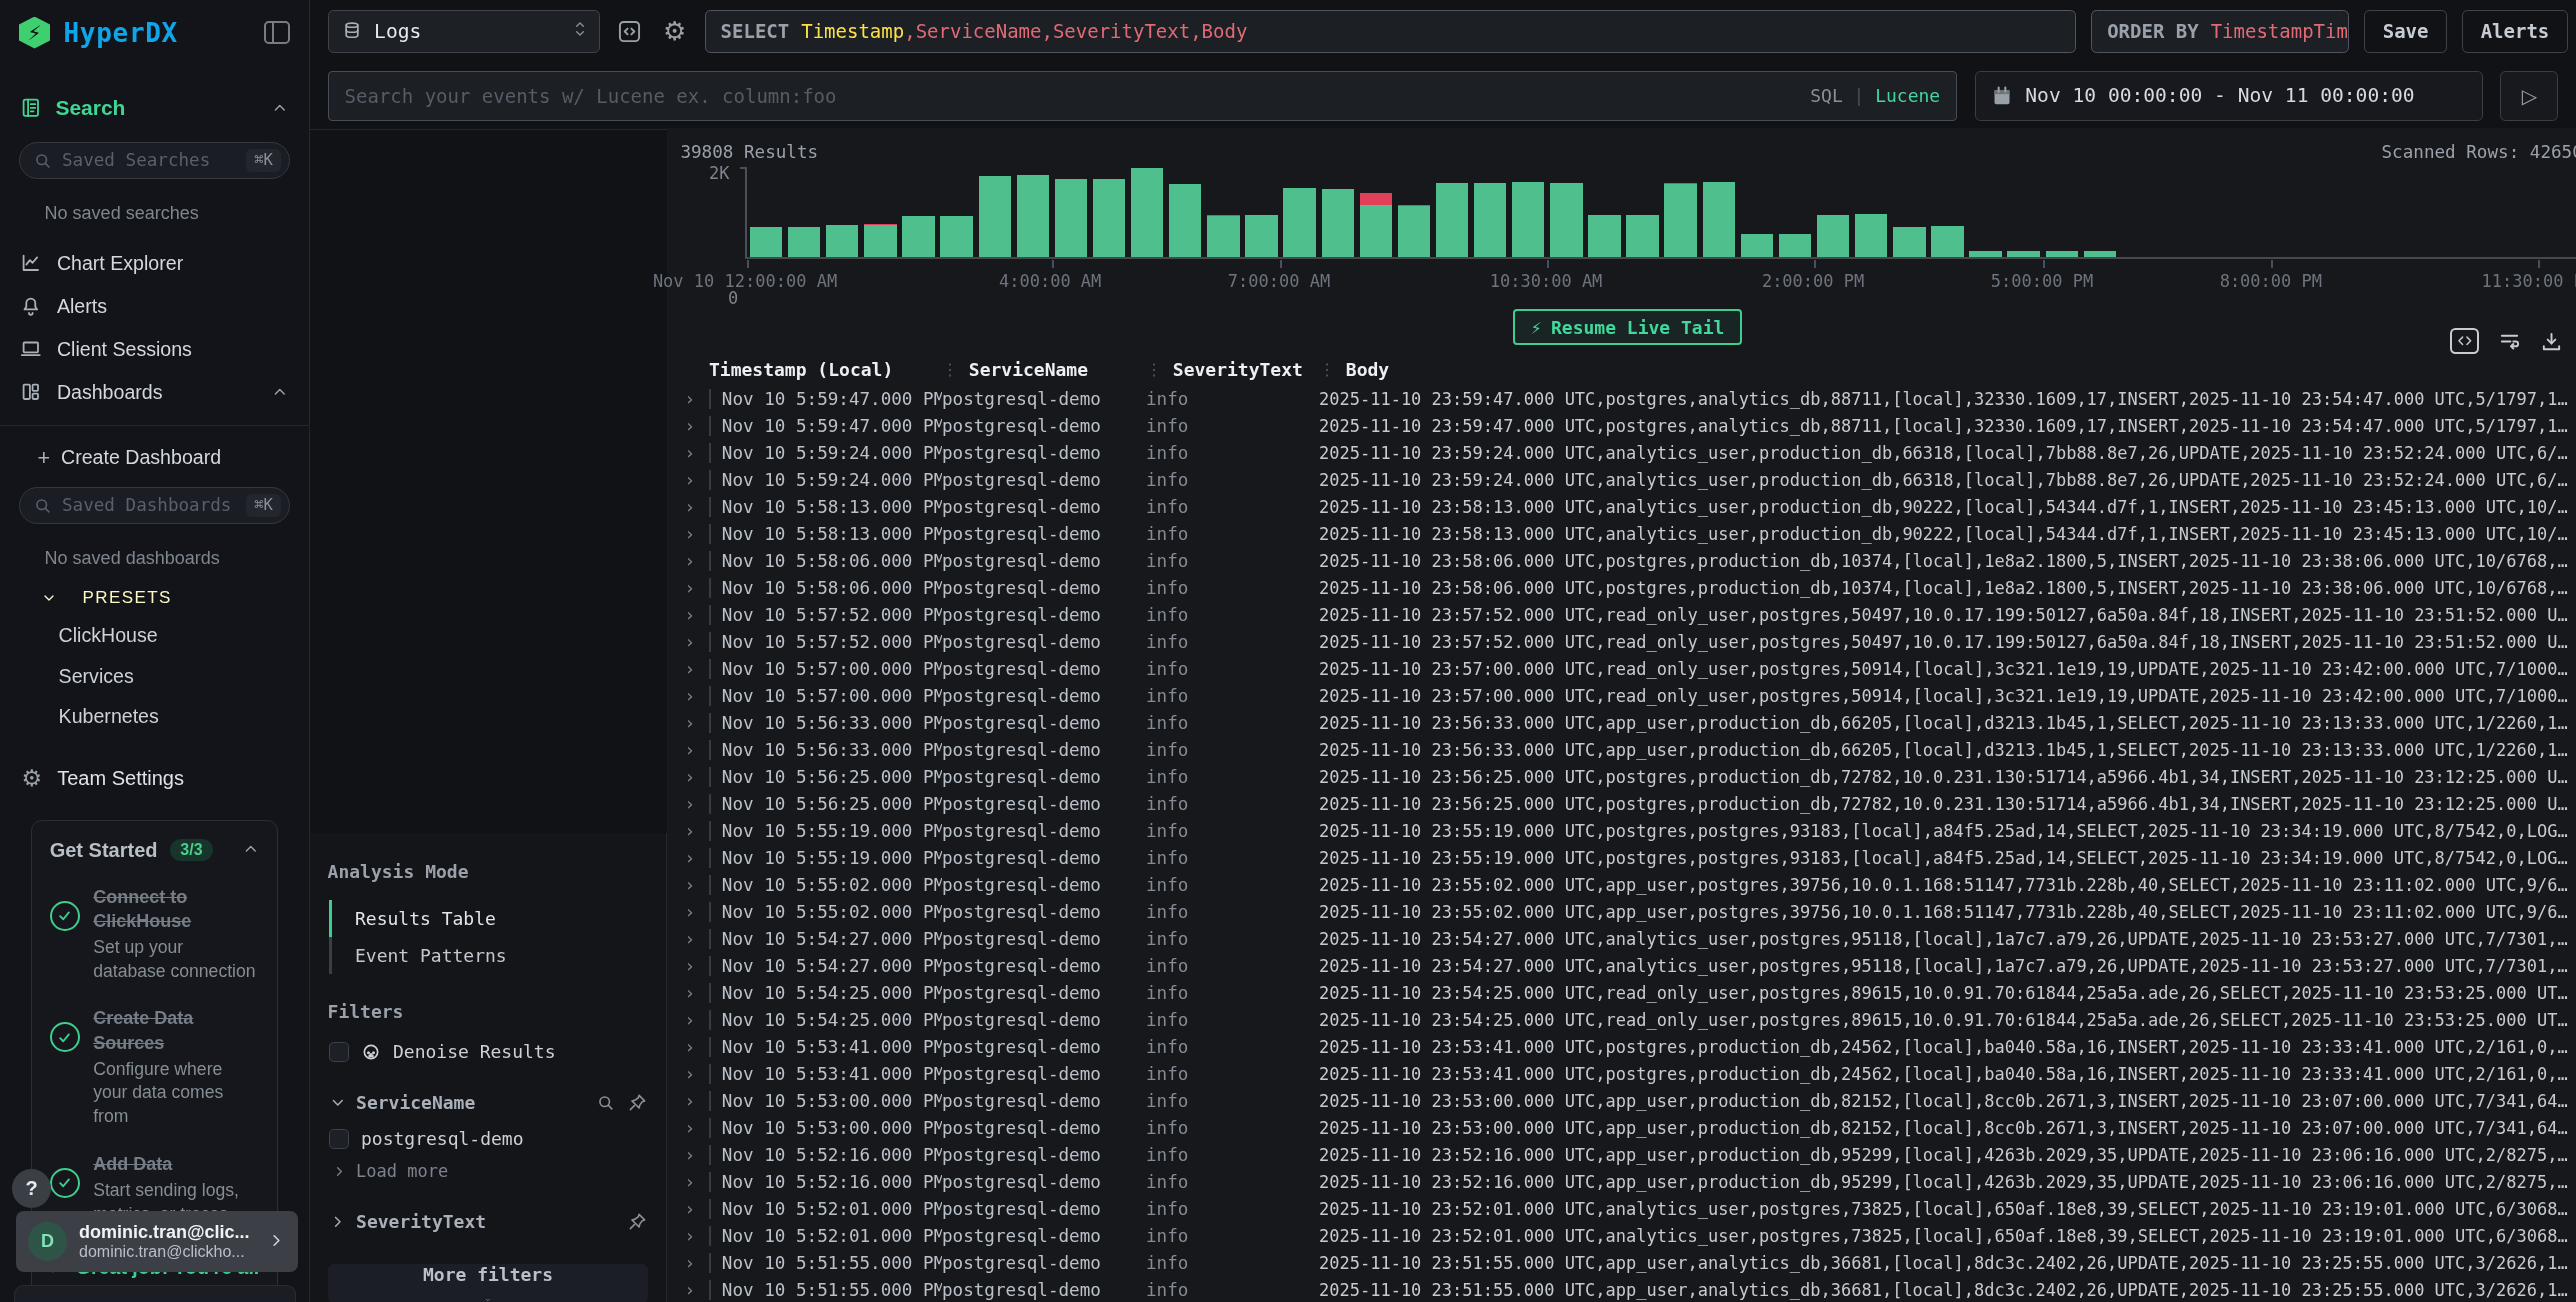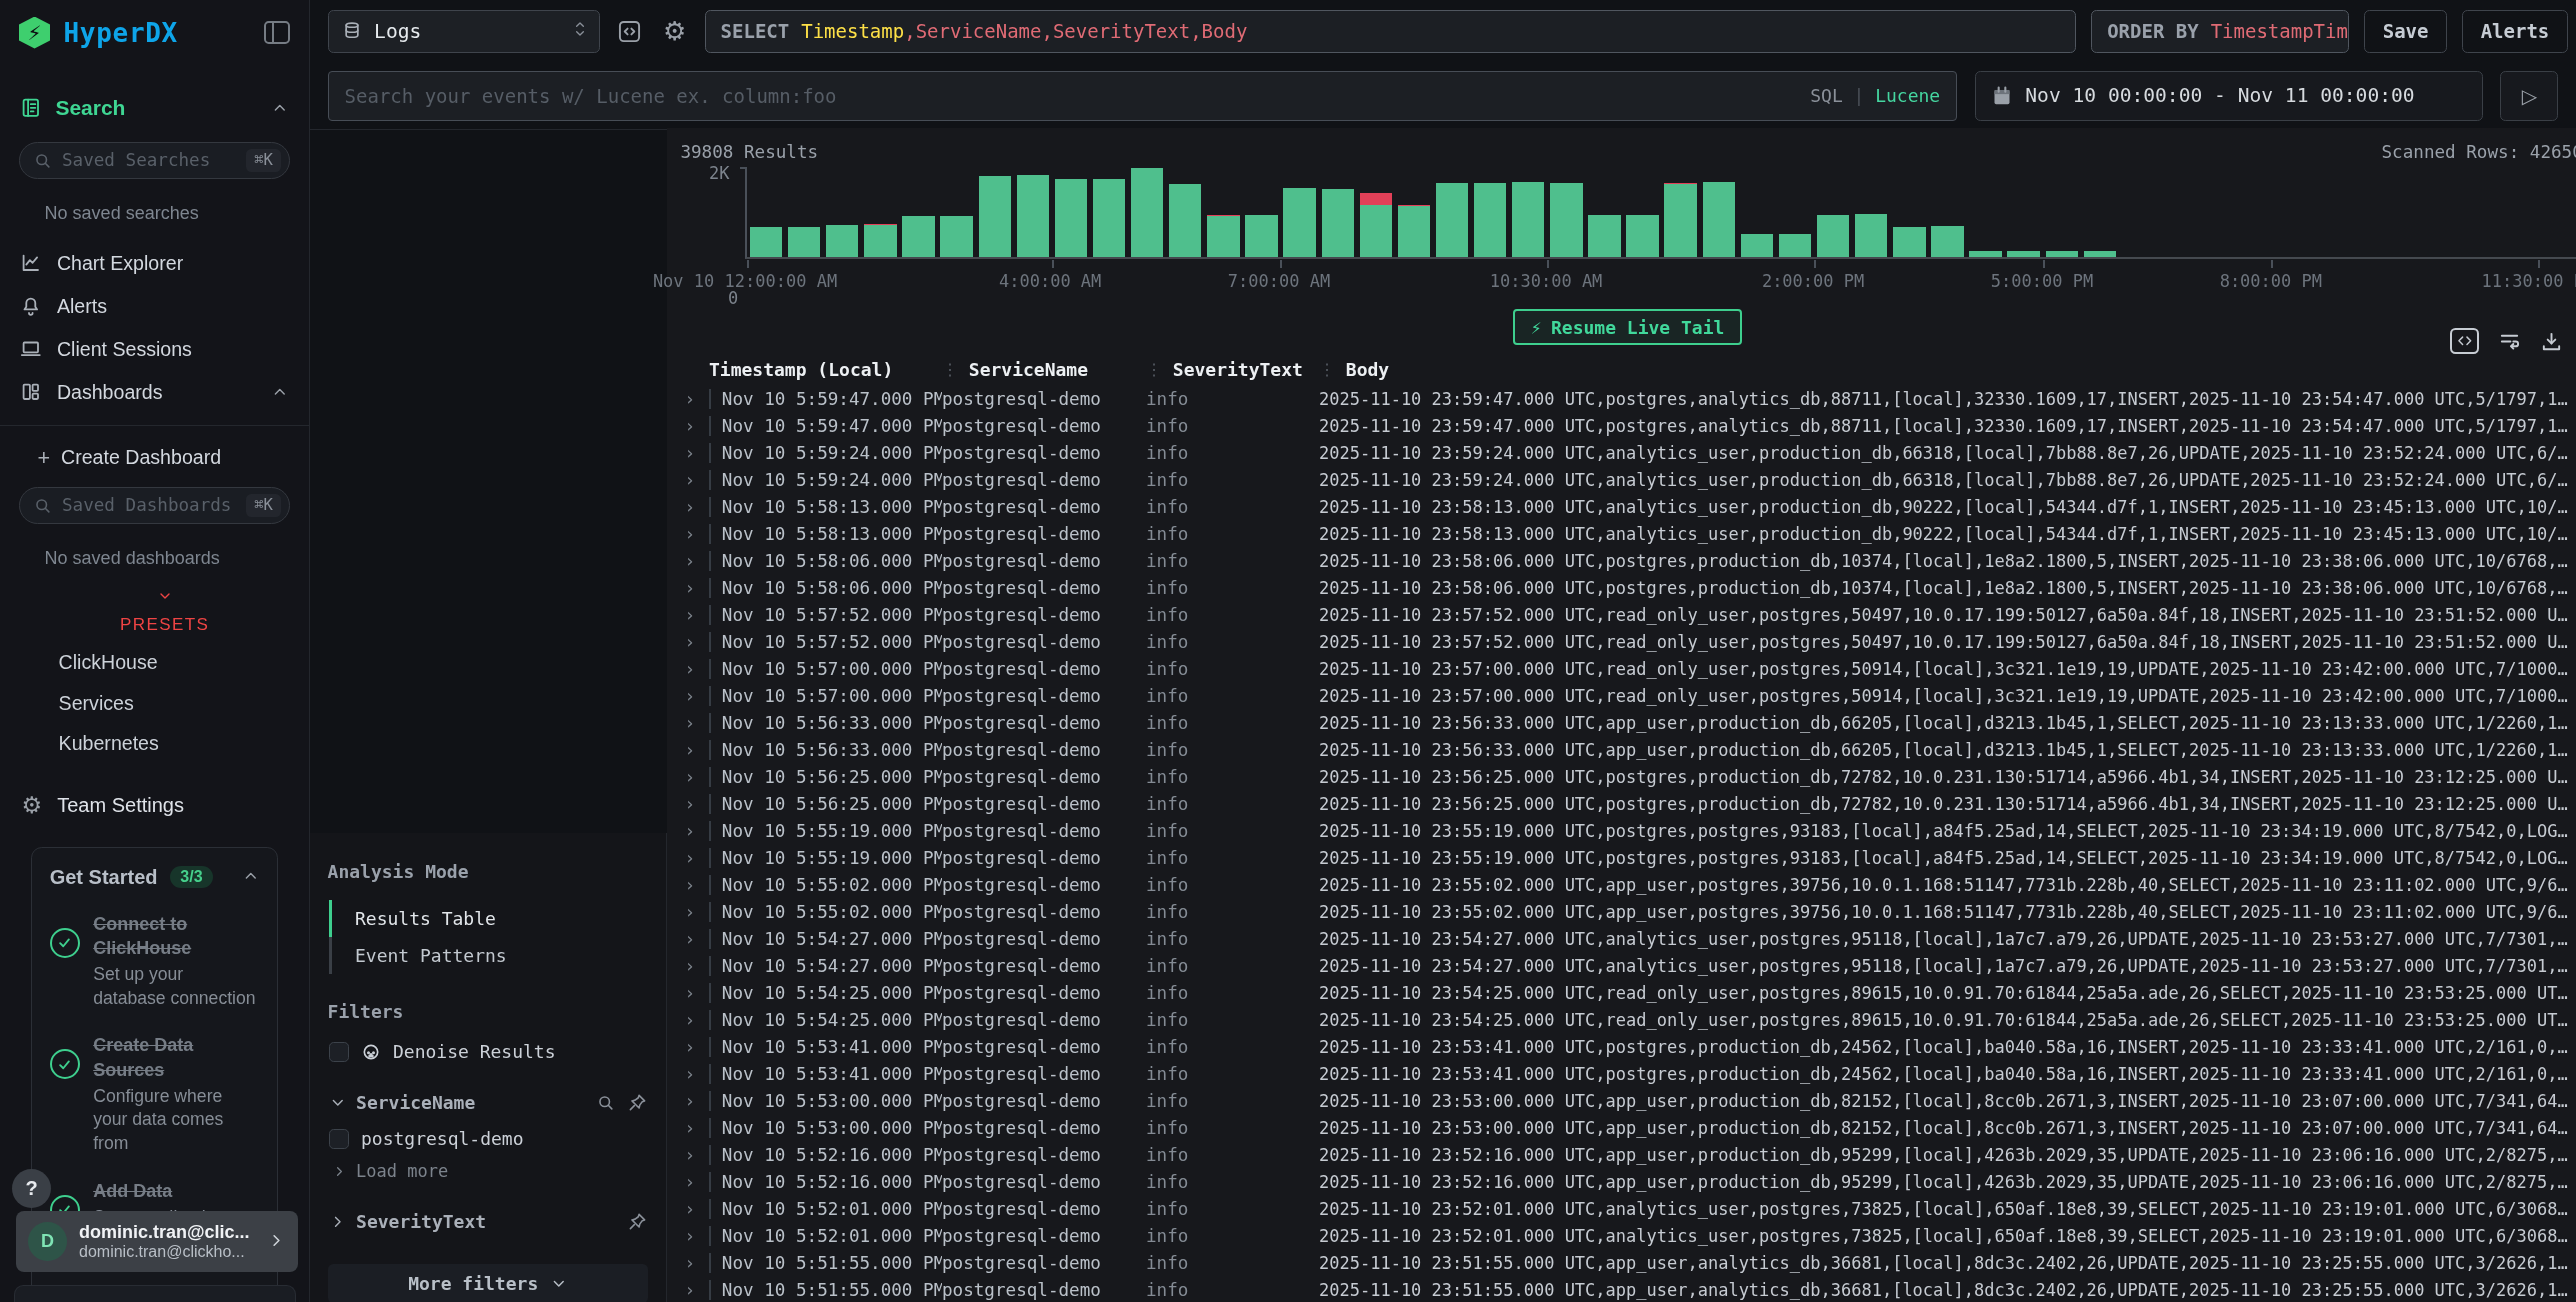--- a/index.html
+++ b/index.html
@@ -26,21 +26,21 @@
   .pill-search input { flex:1; background:transparent; border:none; outline:none; color:#aeb4bd;
                        font-family:"DejaVu Sans Mono","Liberation Mono",monospace; font-size:17.6px; min-width:0; }
   .pill-search input::placeholder { color:#596069; }
   .kbd { background:#23262d; color:#8a9099; border-radius:5.4px; padding:2.7px 8px; font-size:15.6px; font-family:"DejaVu Sans Mono","Liberation Mono",monospace; }
   .muted-line { color:#7e8690; font-size:18px; padding:9.5px 2.7px 17.6px 27px; }
   .nav-item { display:flex; align-items:center; gap:15px; color:#d3d8df; font-size:19.6px; padding:10px 2.7px; }
   .nav-item svg, .nav-head svg { flex:none; }
   .nav-item .chev-right-space { margin-left:auto; }
   .side-divider { height:1.4px; background:#24272d; margin:10.8px -17.6px 6.8px -17.6px; }
   .create-dash { display:flex; align-items:center; gap:10.8px; color:#d3d8df; font-size:19.6px; padding:12px 2.7px 13.5px 20px; }
-  .presets-head { display:flex; align-items:center; gap:11px; color:#ef4444; font-size:17px; letter-spacing:1.4px; padding:13.5px 2.7px 6.8px 23px;flex-direction:column; }
+  .presets-head { display:flex; align-items:center; gap:26px; color:#fef9c3; font-size:17px; letter-spacing:1.4px; padding:13.5px 2.7px 6.8px 23px; }
   .preset-item { color:#ccd2d9; font-size:19.6px; padding:8.8px 2.7px 8.8px 41px; }
   .team-settings { display:flex; align-items:center; gap:15px; color:#dfe3e9; font-size:20px; padding:30px 2.7px 0 4px; }
   .gear-glyph { font-size:23px; color:#9aa0a8; line-height:1; }
 
   .gs-card { margin:30px 13.5px 0 13.5px; border:1.4px solid #2b2f36; border-radius:10.8px; background:#15171c; padding:17.6px 17.6px 20px 17.6px; }
   .gs-head { display:flex; align-items:center; gap:12px; }
   .gs-title { font-size:20px; font-weight:700; color:#b8bfc8; }
   .gs-badge { background:#17352a; color:#46d08c; font-weight:700; font-size:16px; border-radius:676px; padding:2px 10.8px; }
   .gs-step { display:flex; gap:13.5px; margin-top:23px; }
   .check-circle { flex:none; width:30px; height:30px; border:2px solid #3ecf8e; border-radius:50%; display:flex; align-items:center; justify-content:center; margin-top:16px; }
@@ -102,21 +102,21 @@
   .mode-list { margin:17.6px 0 27px 1.4px; }
   .mode-item { display:flex; align-items:center; color:#c3c9d0; font-size:18px; padding:8px 0 8px 23px; border-left:3.4px solid #3a3f46; cursor:pointer; }
   .mode-item.active { border-left-color:#3ecf8e; color:#e2e6ea; }
   .filter-row { display:flex; align-items:center; gap:12px; margin:19px 1.4px 0 1.4px; color:#ccd1d8; font-size:18px; }
   .cbx { width:20px; height:20px; border:1.4px solid #3c424a; border-radius:4.7px; background:#1d2026; appearance:none; cursor:pointer; flex:none; }
   .group-head { display:flex; align-items:center; gap:9.5px; margin:30px 1.4px 0 1.4px; color:#aab0b9; font-weight:700; font-size:18px; }
   .group-head .g-icons { margin-left:auto; display:flex; gap:13.5px; color:#8a9099; }
   .load-more { display:flex; align-items:center; gap:9.5px; color:#7c838c; font-size:17px; margin:12px 1.4px 0 4px; cursor:pointer; }
   .more-filters { display:flex; align-items:center; justify-content:center; gap:12px; width:100%; height:39px; margin-top:32px;
                   background:#1b1e24; border:none; border-radius:5.4px; color:#b9c0c8; font-weight:700; font-size:18px;
-                  font-family:"DejaVu Sans Mono","Liberation Mono",monospace; cursor:pointer; }
+                  font-family:"DejaVu Sans Mono","Liberation Mono",monospace; cursor:pointer;flex-direction:column; }
 
   .results { flex:1; min-width:0; background:#17181c; padding:0 0 0 12px; display:flex; flex-direction:column; position:relative; }
   .res-head { display:flex; justify-content:space-between; align-items:center; padding:13.5px 0 0 1.4px;
               font-family:"DejaVu Sans Mono","Liberation Mono",monospace; font-size:17.6px; color:#9aa1aa; }
   .res-head .scanned { margin-right:-6.8px; white-space:nowrap; }
 
   .chart { position:relative; margin-top:5.4px; padding-left:66px; height:133px; }
   .plot { position:relative; height:92px; display:flex; align-items:flex-end; border-left:2px solid #4a5059; border-bottom:2.7px solid #45494f; }
   .plot::before { content:""; position:absolute; left:-6.8px; top:0; width:5.4px; height:2px; background:#4a5059; }
   .bar-slot { flex:1 1 0; display:flex; align-items:flex-end; justify-content:center; height:100%; }

